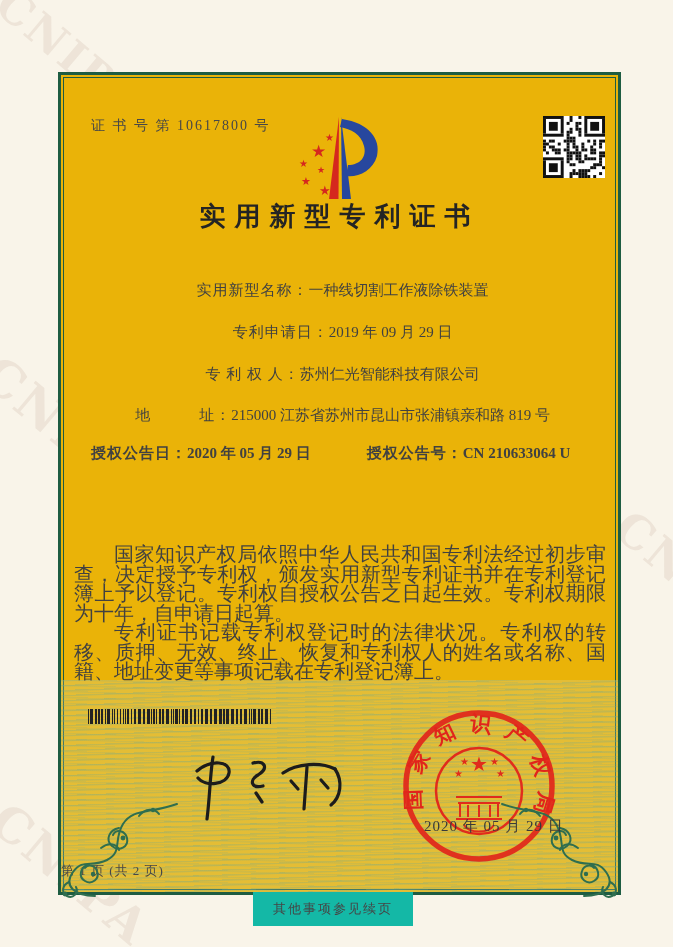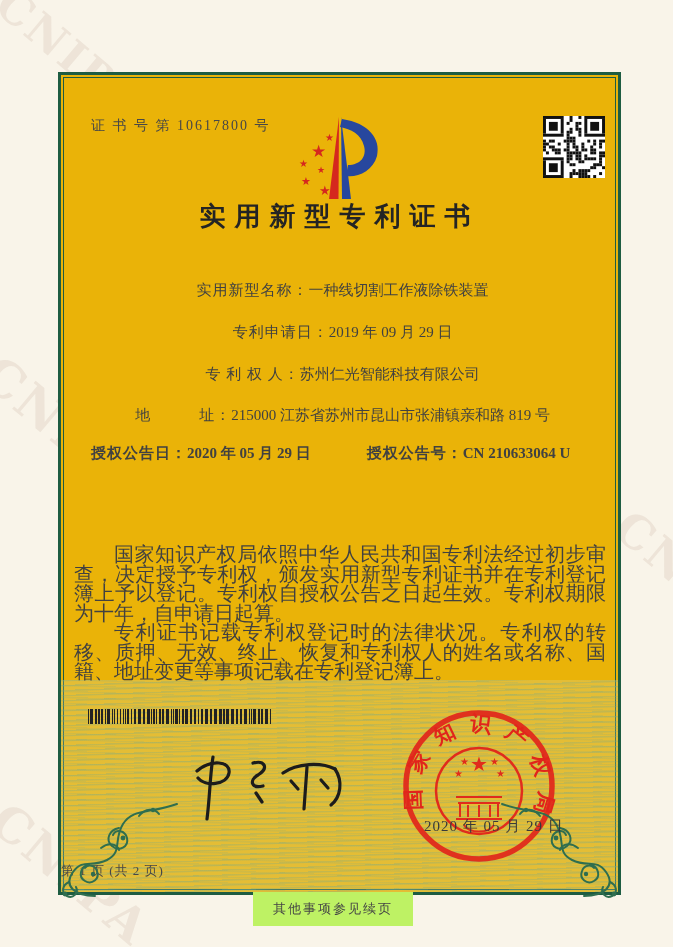--- a/index.html
+++ b/index.html
@@ -104,21 +104,21 @@
     position:absolute;left:0;right:0;top:787px;
     font-size:13px;color:#474747;letter-spacing:1px;
   }
 
   .corner-orn{position:absolute;z-index:4;pointer-events:none;}
   .corner-left{left:-12px;bottom:-10px;}
   .corner-right{right:-12px;bottom:-10px;transform:scaleX(-1);}
 
   .footer-note{
     position:absolute;left:253px;top:892px;
-    background:#bef264;
+    background:#14b8a6;
     padding:8px 20px;
     font-size:13px;color:#454545;letter-spacing:2px;
     z-index:3;
   }
 </style>
 </head>
 <body>
 
 <div class="page">
 

